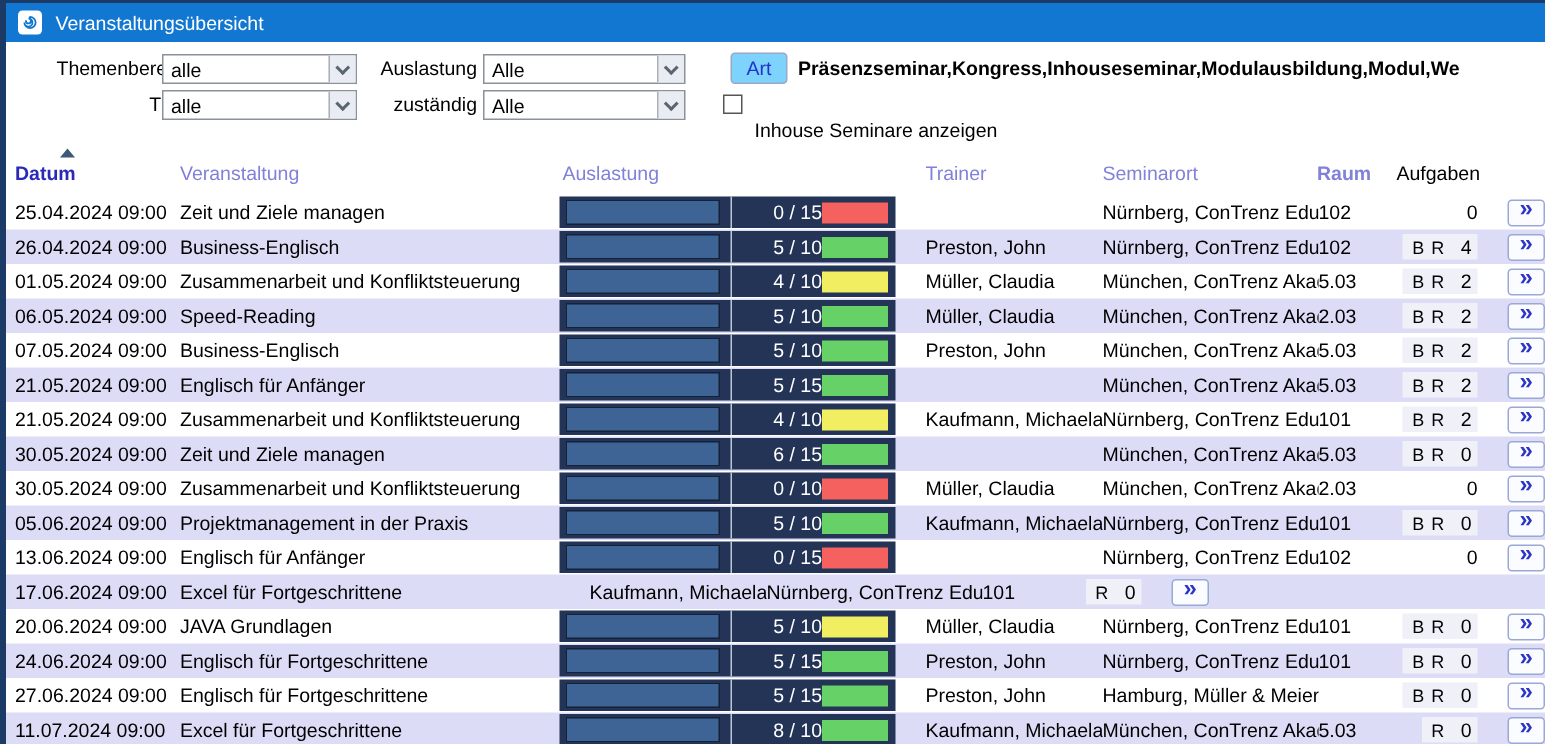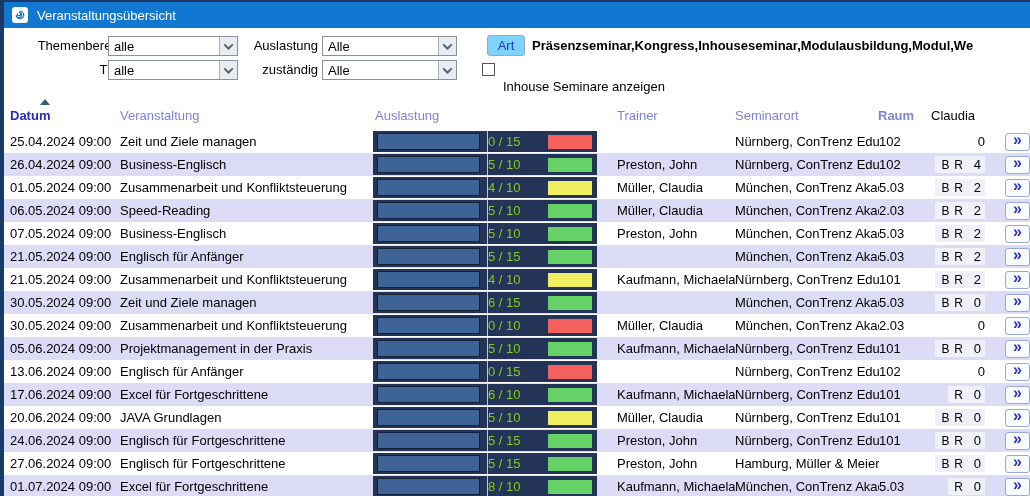--- a/index.html
+++ b/index.html
@@ -79,21 +79,21 @@
   .cell-date  { width:116px; padding-left:6px; }
   .cell-title { width:253px; }
   .strip {
     width:224px; height:21px; background:var(--strip-bg);
     display:flex; align-items:center;
   }
   .o-barwrap { width:114px; display:flex; align-items:center; }
   .o-bar { width:103px; height:17px; margin-left:4px; background:var(--bar-track); border:1px solid #142138; padding:2px; }
   .o-fill { height:100%; background:var(--bar-fill); }
   .o-div { width:1px; height:21px; background:#bcc6d6; }
-  .o-count { width:60px; text-align:left; color:#84cc16; }
+  .o-count { width:60px; text-align:right; color:#ffffff; }
   .o-status { width:44px; height:14px; margin-left:auto; margin-right:5px; }
   .sp1 { width:20px; } .sp2 { width:8px; }
   .cell-trainer { width:118px; }
   .cell-ort { width:144px; }
   .cell-raum { width:48px; }
   .cell-tasks { width:70px; display:flex; justify-content:flex-end; align-items:center; padding-right:12px; }
   .task-box { display:inline-flex; align-items:center; background:var(--task-box); height:17px; padding:0 4px; }
   .task-badge { width:13px; text-align:center; font-size:12px; cursor:pointer; }
   .task-count { margin-left:6px; min-width:10px; text-align:right; }
   .task-count.plain { margin-left:0; }
@@ -158,21 +158,21 @@
   </div>
 
   <div class="thead">
     <span class="sort-arrow"></span>
     <span class="hcol sorted h-datum">Datum</span>
     <span class="hcol h-veranstaltung">Veranstaltung</span>
     <span class="hcol h-auslastung">Auslastung</span>
     <span class="hcol h-trainer">Trainer</span>
     <span class="hcol h-seminarort">Seminarort</span>
     <span class="hcol h-raum">Raum</span>
-    <span class="hcol black h-aufgaben">Claudia</span>
+    <span class="hcol black h-aufgaben">Aufgaben</span>
   </div>
 
   <div class="rows" id="rows">
   <div class="row">
     <span class="cell cell-date">25.04.2024 09:00</span>
     <span class="cell cell-title">Zeit und Ziele managen</span>
     <div class="strip">
       <span class="o-barwrap">
         <span class="o-bar"><span class="o-fill" style="width: 0%;"></span></span>
       </span>
@@ -461,28 +461,20 @@
         </span>
     <span class="sp2"></span>
     <span class="chev-btn">
       <span class="chev-glyph">»</span>
     </span>
   </div>
 
   <div class="row alt">
     <span class="cell cell-date">17.06.2024 09:00</span>
     <span class="cell cell-title">Excel für Fortgeschrittene</span>
-    <div class="strip">
-      <span class="o-barwrap">
-        <span class="o-bar"><span class="o-fill" style="width: 60%;"></span></span>
-      </span>
-      <span class="o-div"></span>
-      <span class="o-count">6 / 10</span>
-      <span class="o-status" style="background: rgb(102, 209, 102);"></span>
-    </div>
     <span class="sp1"></span>
     <span class="cell cell-trainer">Kaufmann, Michaela</span>
     <span class="cell cell-ort">Nürnberg, ConTrenz Edu</span>
     <span class="cell cell-raum">101</span>
     <span class="cell-tasks">
           <span class="task-box">
             <span class="task-badge">R</span>
             <span class="task-count">0</span>
           </span>
         </span>
@@ -570,21 +562,21 @@
             <span class="task-count">0</span>
           </span>
         </span>
     <span class="sp2"></span>
     <span class="chev-btn">
       <span class="chev-glyph">»</span>
     </span>
   </div>
 
   <div class="row alt">
-    <span class="cell cell-date">01.07.2024 09:00</span>
+    <span class="cell cell-date">11.07.2024 09:00</span>
     <span class="cell cell-title">Excel für Fortgeschrittene</span>
     <div class="strip">
       <span class="o-barwrap">
         <span class="o-bar"><span class="o-fill" style="width: 80%;"></span></span>
       </span>
       <span class="o-div"></span>
       <span class="o-count">8 / 10</span>
       <span class="o-status" style="background: rgb(102, 209, 102);"></span>
     </div>
     <span class="sp1"></span>

